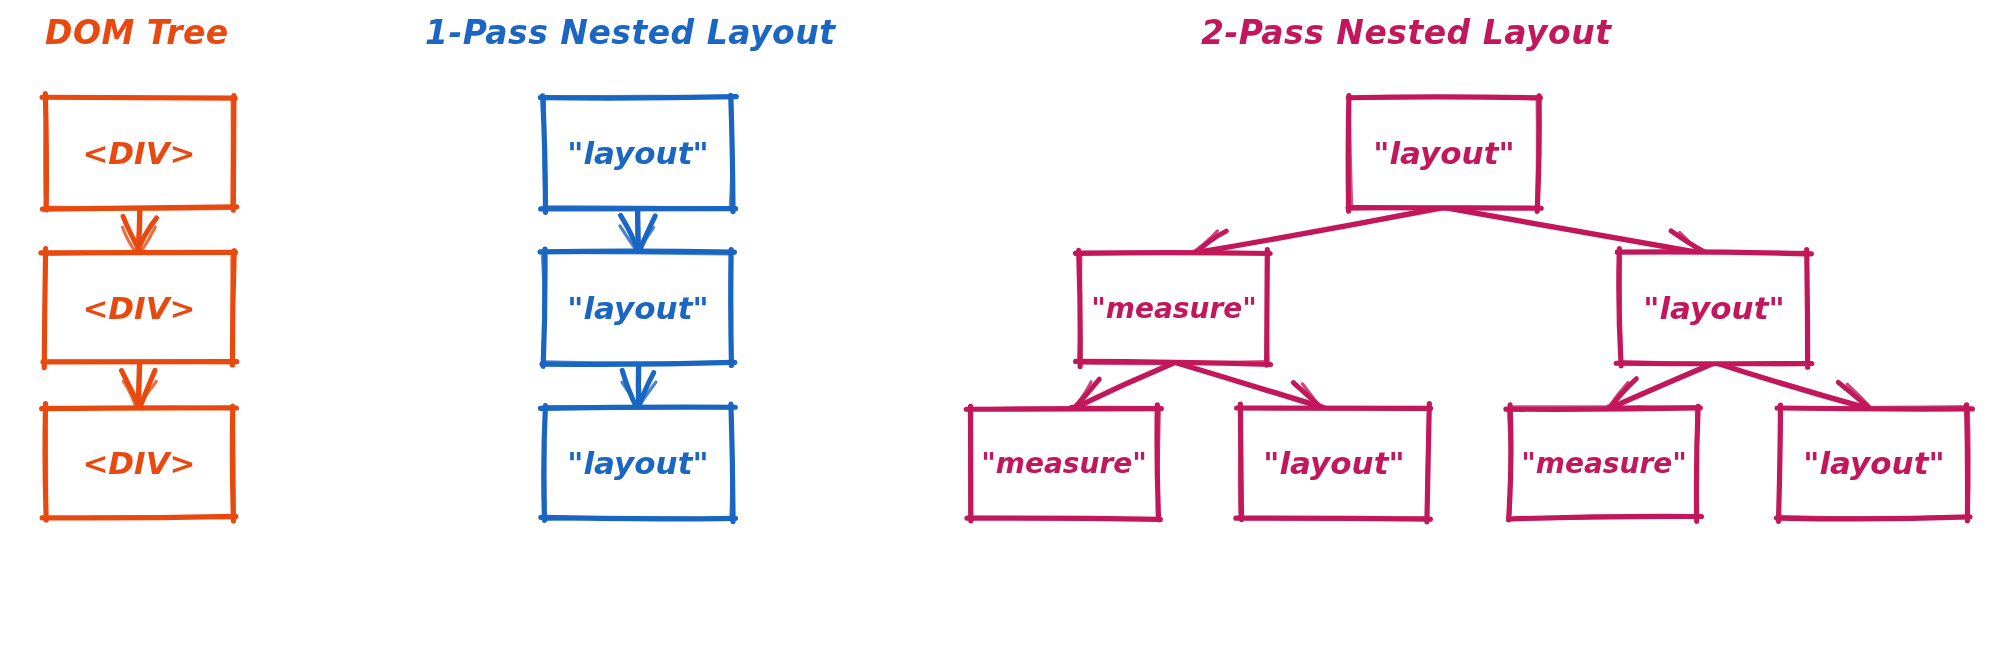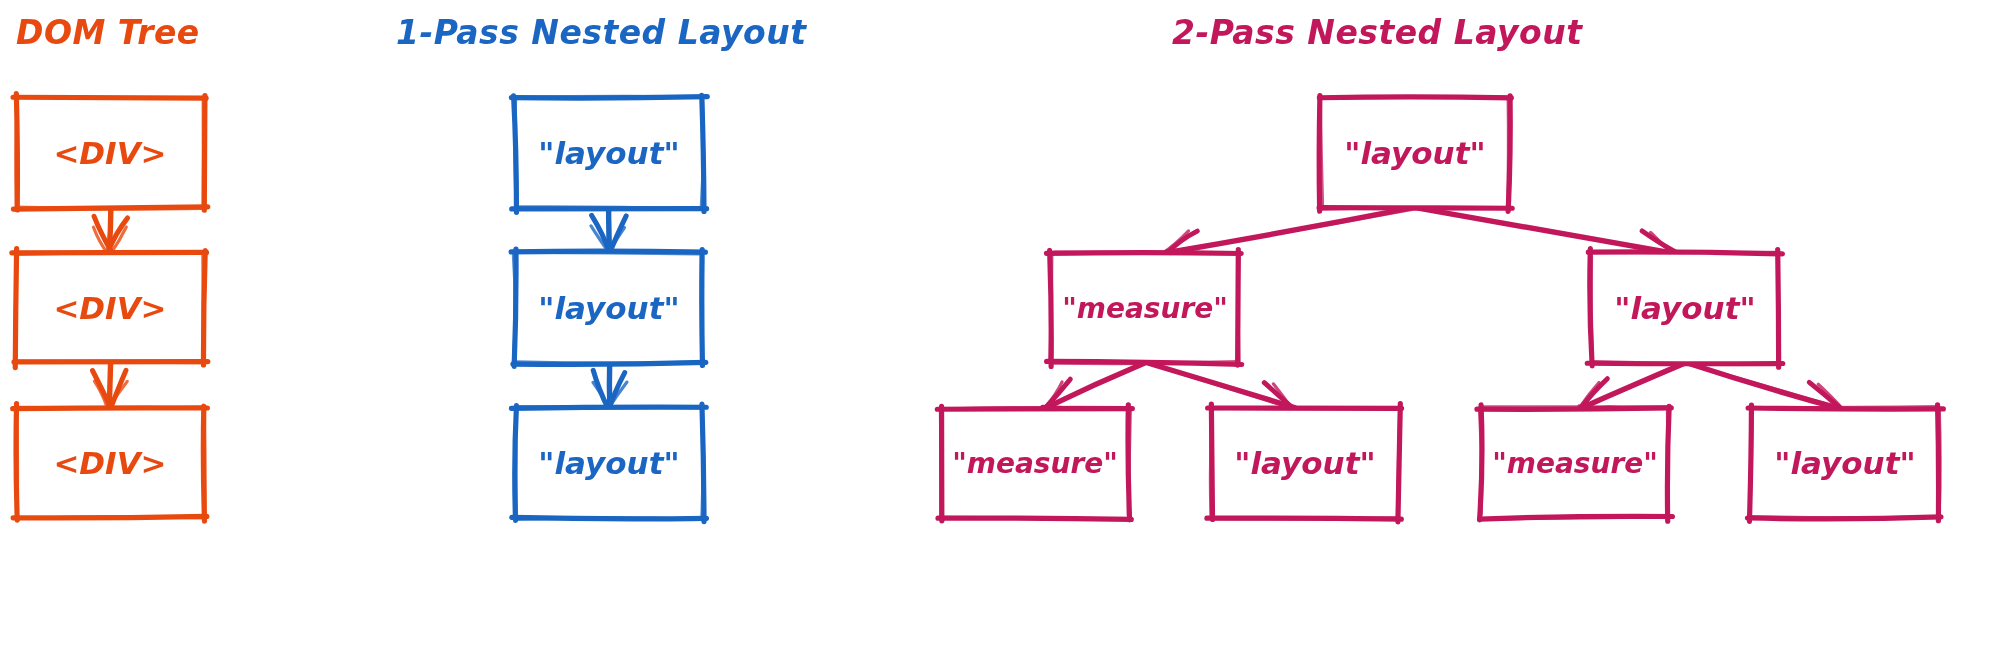--- a/index.html
+++ b/index.html
@@ -13,20 +13,21 @@
     height: 654px;
     position: relative;
     overflow: hidden;
     font-family: "DejaVu Sans", sans-serif;
   }
   #diagram-root {
     position: absolute;
     inset: 0;
     width: 1709px;
     height: 654px;
+    margin-left: 29px;
   }
   svg#scene {
     position: absolute;
     top: 0;
     left: 0;
     width: 1999px;
     height: 654px;
     display: block;
   }
   .col-title {

